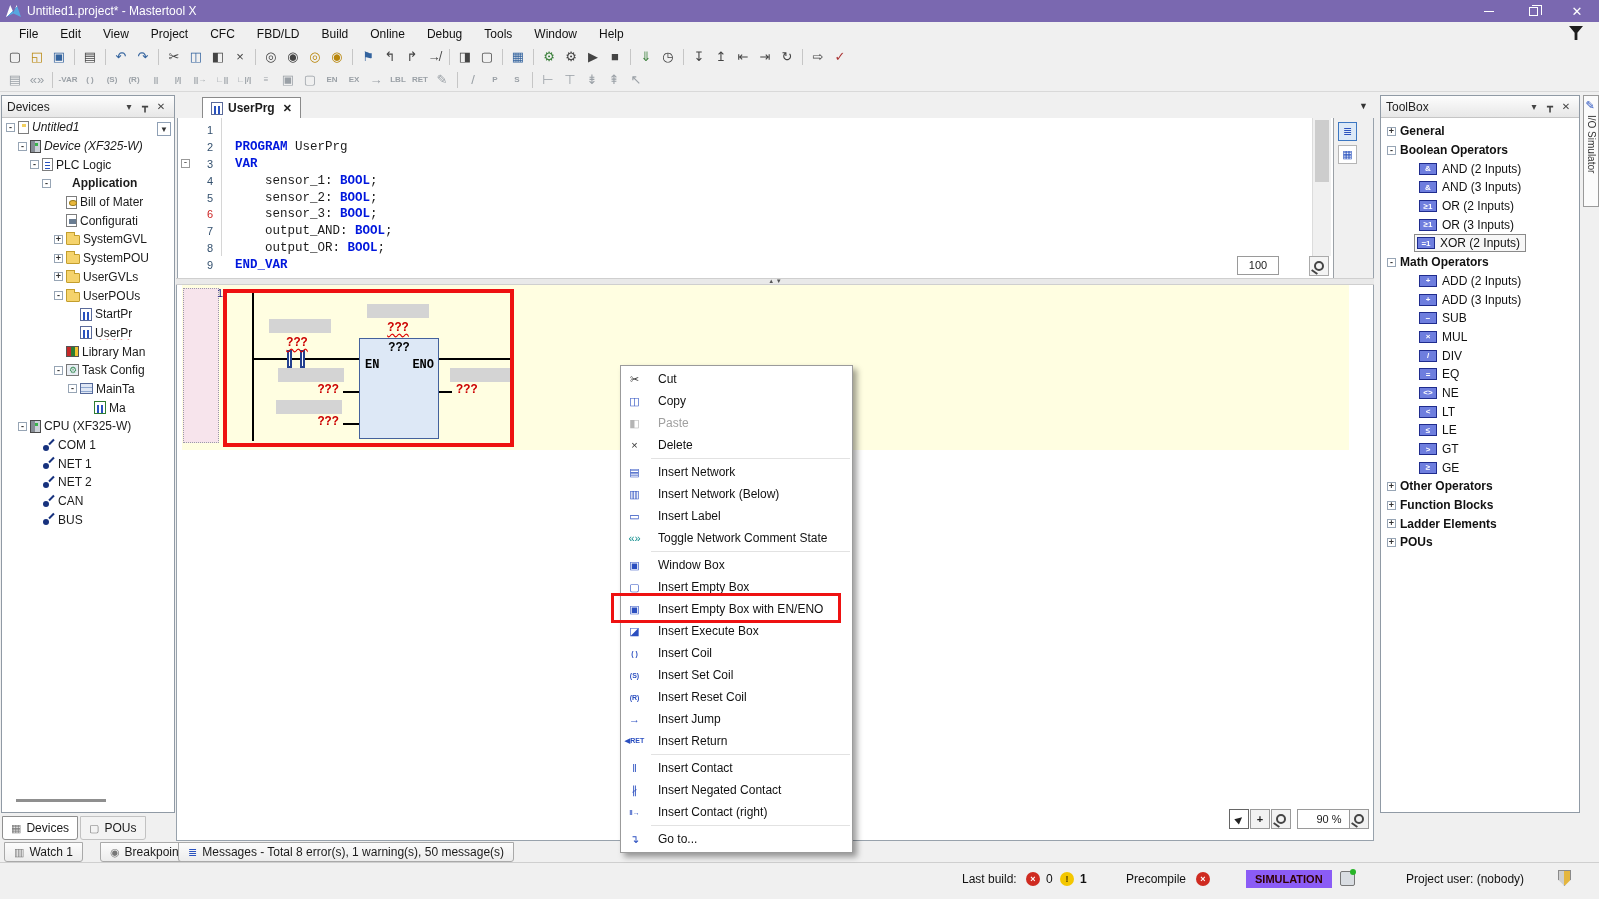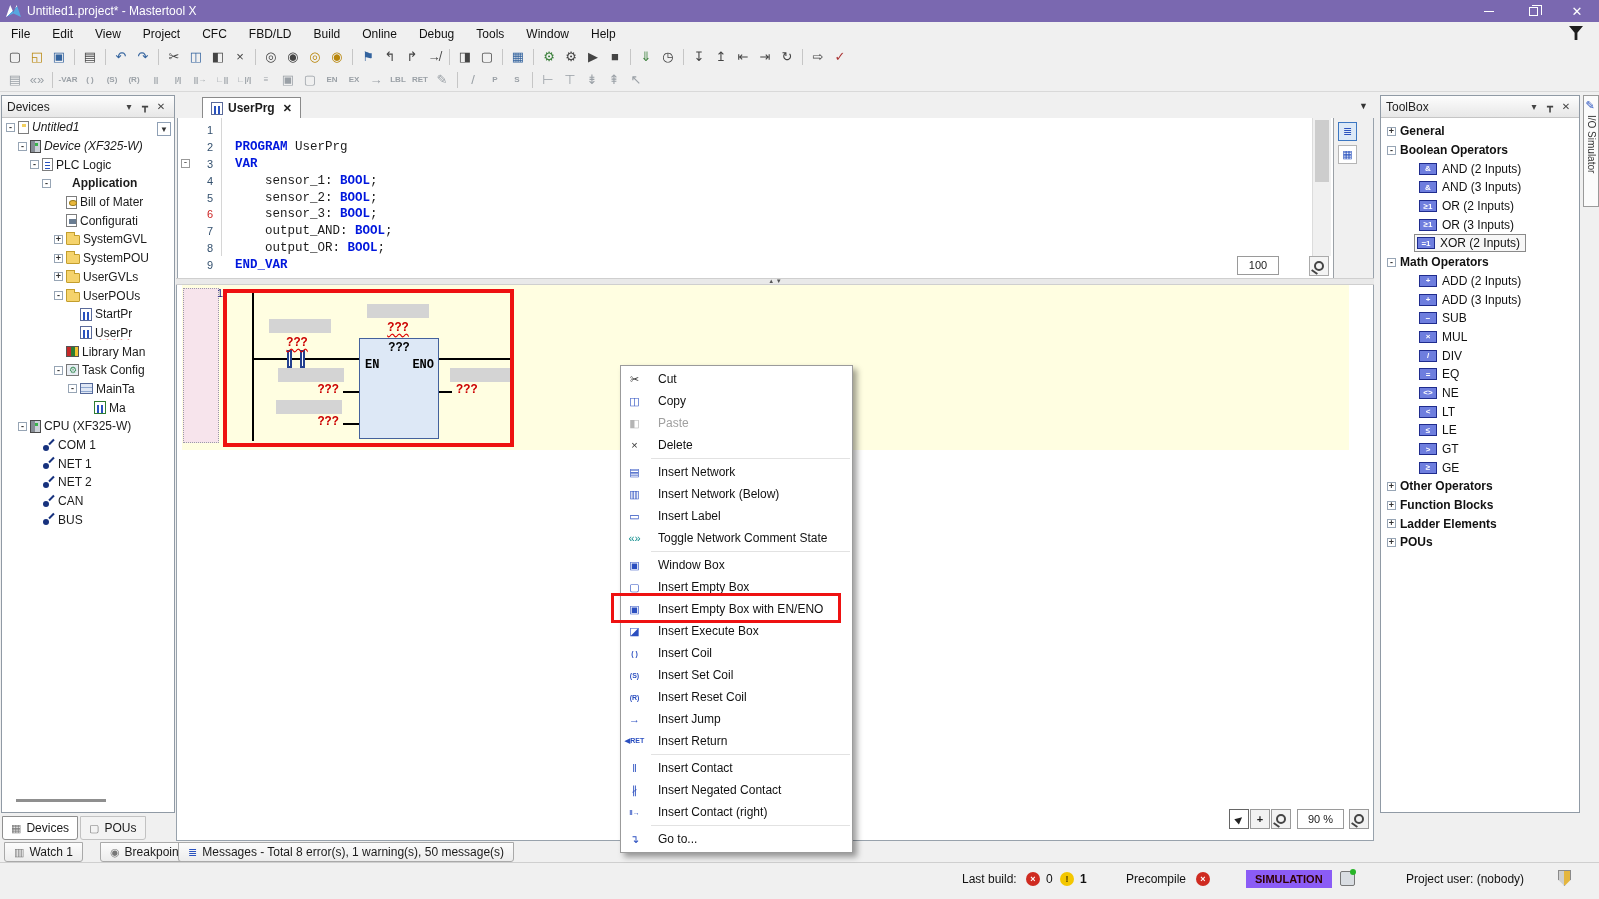--- a/index.html
+++ b/index.html
@@ -11,21 +11,21 @@
 .logo{width:15px;height:12px;margin-right:6px;background:linear-gradient(135deg,#ffffff 0 48%,#57a8e0 48% 100%);clip-path:polygon(0 100%,28% 0,50% 62%,72% 0,100% 100%,50% 70%)}
 .title-text{font-size:12px}
 .win-btns{margin-left:auto;display:flex;height:22px}
 .win-btn{width:44px;height:22px;display:flex;align-items:center;justify-content:center;color:#fff}
 .glyph-min{display:block;width:10px;height:1px;background:#fff}
 .glyph-max{display:block;width:9px;height:9px;border:1px solid #fff;position:relative}
 .glyph-max:before{content:"";position:absolute;left:2px;top:-3px;width:9px;height:9px;border:1px solid #fff;border-bottom:none;border-left:none}
 .glyph-close{font-size:13px;line-height:13px}
 
 
-.menubar{position:absolute;left:0;top:22px;width:1270px;height:23px;background:#f0f0f0;display:flex;align-items:center;}
+.menubar{position:absolute;left:0;top:22px;width:1270px;height:23px;background:#f0f0f0;display:flex;align-items:center;padding-left:8px}
 .menu-item{padding:3px 11px;color:#111}
 .funnel{position:absolute;right:16px;top:26px;width:14px;height:14px;background:#1d1d1d;clip-path:polygon(0 0,100% 0,60% 48%,60% 100%,40% 100%,40% 48%)}
 
 
 .toolbar{position:absolute;left:0;width:1599px;display:flex;align-items:center;padding-left:4px;background:#f0f0f0}
 .toolbar1{top:45px;height:23px}
 .toolbar2{top:68px;height:24px;border-bottom:1px solid #d9d9d9}
 .tbtn{min-width:22px;height:20px;display:flex;align-items:center;justify-content:center}
 .tg{font-size:13px;color:#5a5a5a;white-space:nowrap}
 .tbtn.sep{min-width:9px}
@@ -121,21 +121,21 @@
 .ph{position:absolute;background:#d4d4d4}
 .ldlab{position:absolute;font-family:"Liberation Mono",monospace;font-weight:bold;font-size:12px;color:#c00}
 .ldlab.wv{text-decoration:underline;text-decoration-style:wavy;text-decoration-color:#d00;text-underline-offset:2px}
 .enbox{position:absolute;left:182px;top:53px;width:80px;height:101px;background:#dde8f6;border:1px solid #44619c}
 .enbox .btitle{position:absolute;left:0;right:0;top:2px;text-align:center;font-family:"Liberation Mono",monospace;font-weight:bold;font-size:12px;color:#000}
 .enbox .ben{position:absolute;left:5px;top:19px;font-family:"Liberation Mono",monospace;font-weight:bold;font-size:12px;color:#000}
 .enbox .beno{position:absolute;right:4px;top:19px;font-family:"Liberation Mono",monospace;font-weight:bold;font-size:12px;color:#000}
 .ld-controls{position:absolute;top:524px;height:20px}
 .ldc-btn{position:absolute;width:20px;height:20px;border:1px solid #9a9a9a;background:#f2f2f2;display:flex;align-items:center;justify-content:center;font-size:11px;color:#222}
 .ldc-btn.sel{background:#fff;border-color:#666}
-.ld-zoombox{position:absolute;left:1120px;width:47px;height:20px;border:1px solid #9a9a9a;background:#fff;text-align:center;line-height:18px;font-size:11px}
+.ld-zoombox{position:absolute;left:1120px;width:64px;height:20px;border:1px solid #9a9a9a;background:#fff;text-align:center;line-height:18px;font-size:11px}
 .cursor-glyph{display:inline-block;transform:rotate(-40deg);font-size:12px}
 
 
 .cmenu{position:absolute;left:620px;top:365px;width:233px;background:#fff;border:1px solid #9b9b9b;box-shadow:4px 4px 6px rgba(0,0,0,.38);padding:2px 0;z-index:50}
 .cmi{display:flex;align-items:center;height:22px}
 .cmi-ico{width:27px;flex:none;text-align:center;font-size:11px;color:#444}
 .cmi-lbl{padding-left:10px;color:#111}
 .cmi.disabled .cmi-lbl{color:#a0a0a0}
 .cmi.disabled .cmi-ico{color:#b5b5b5}
 .cmi.sep{height:5px}

